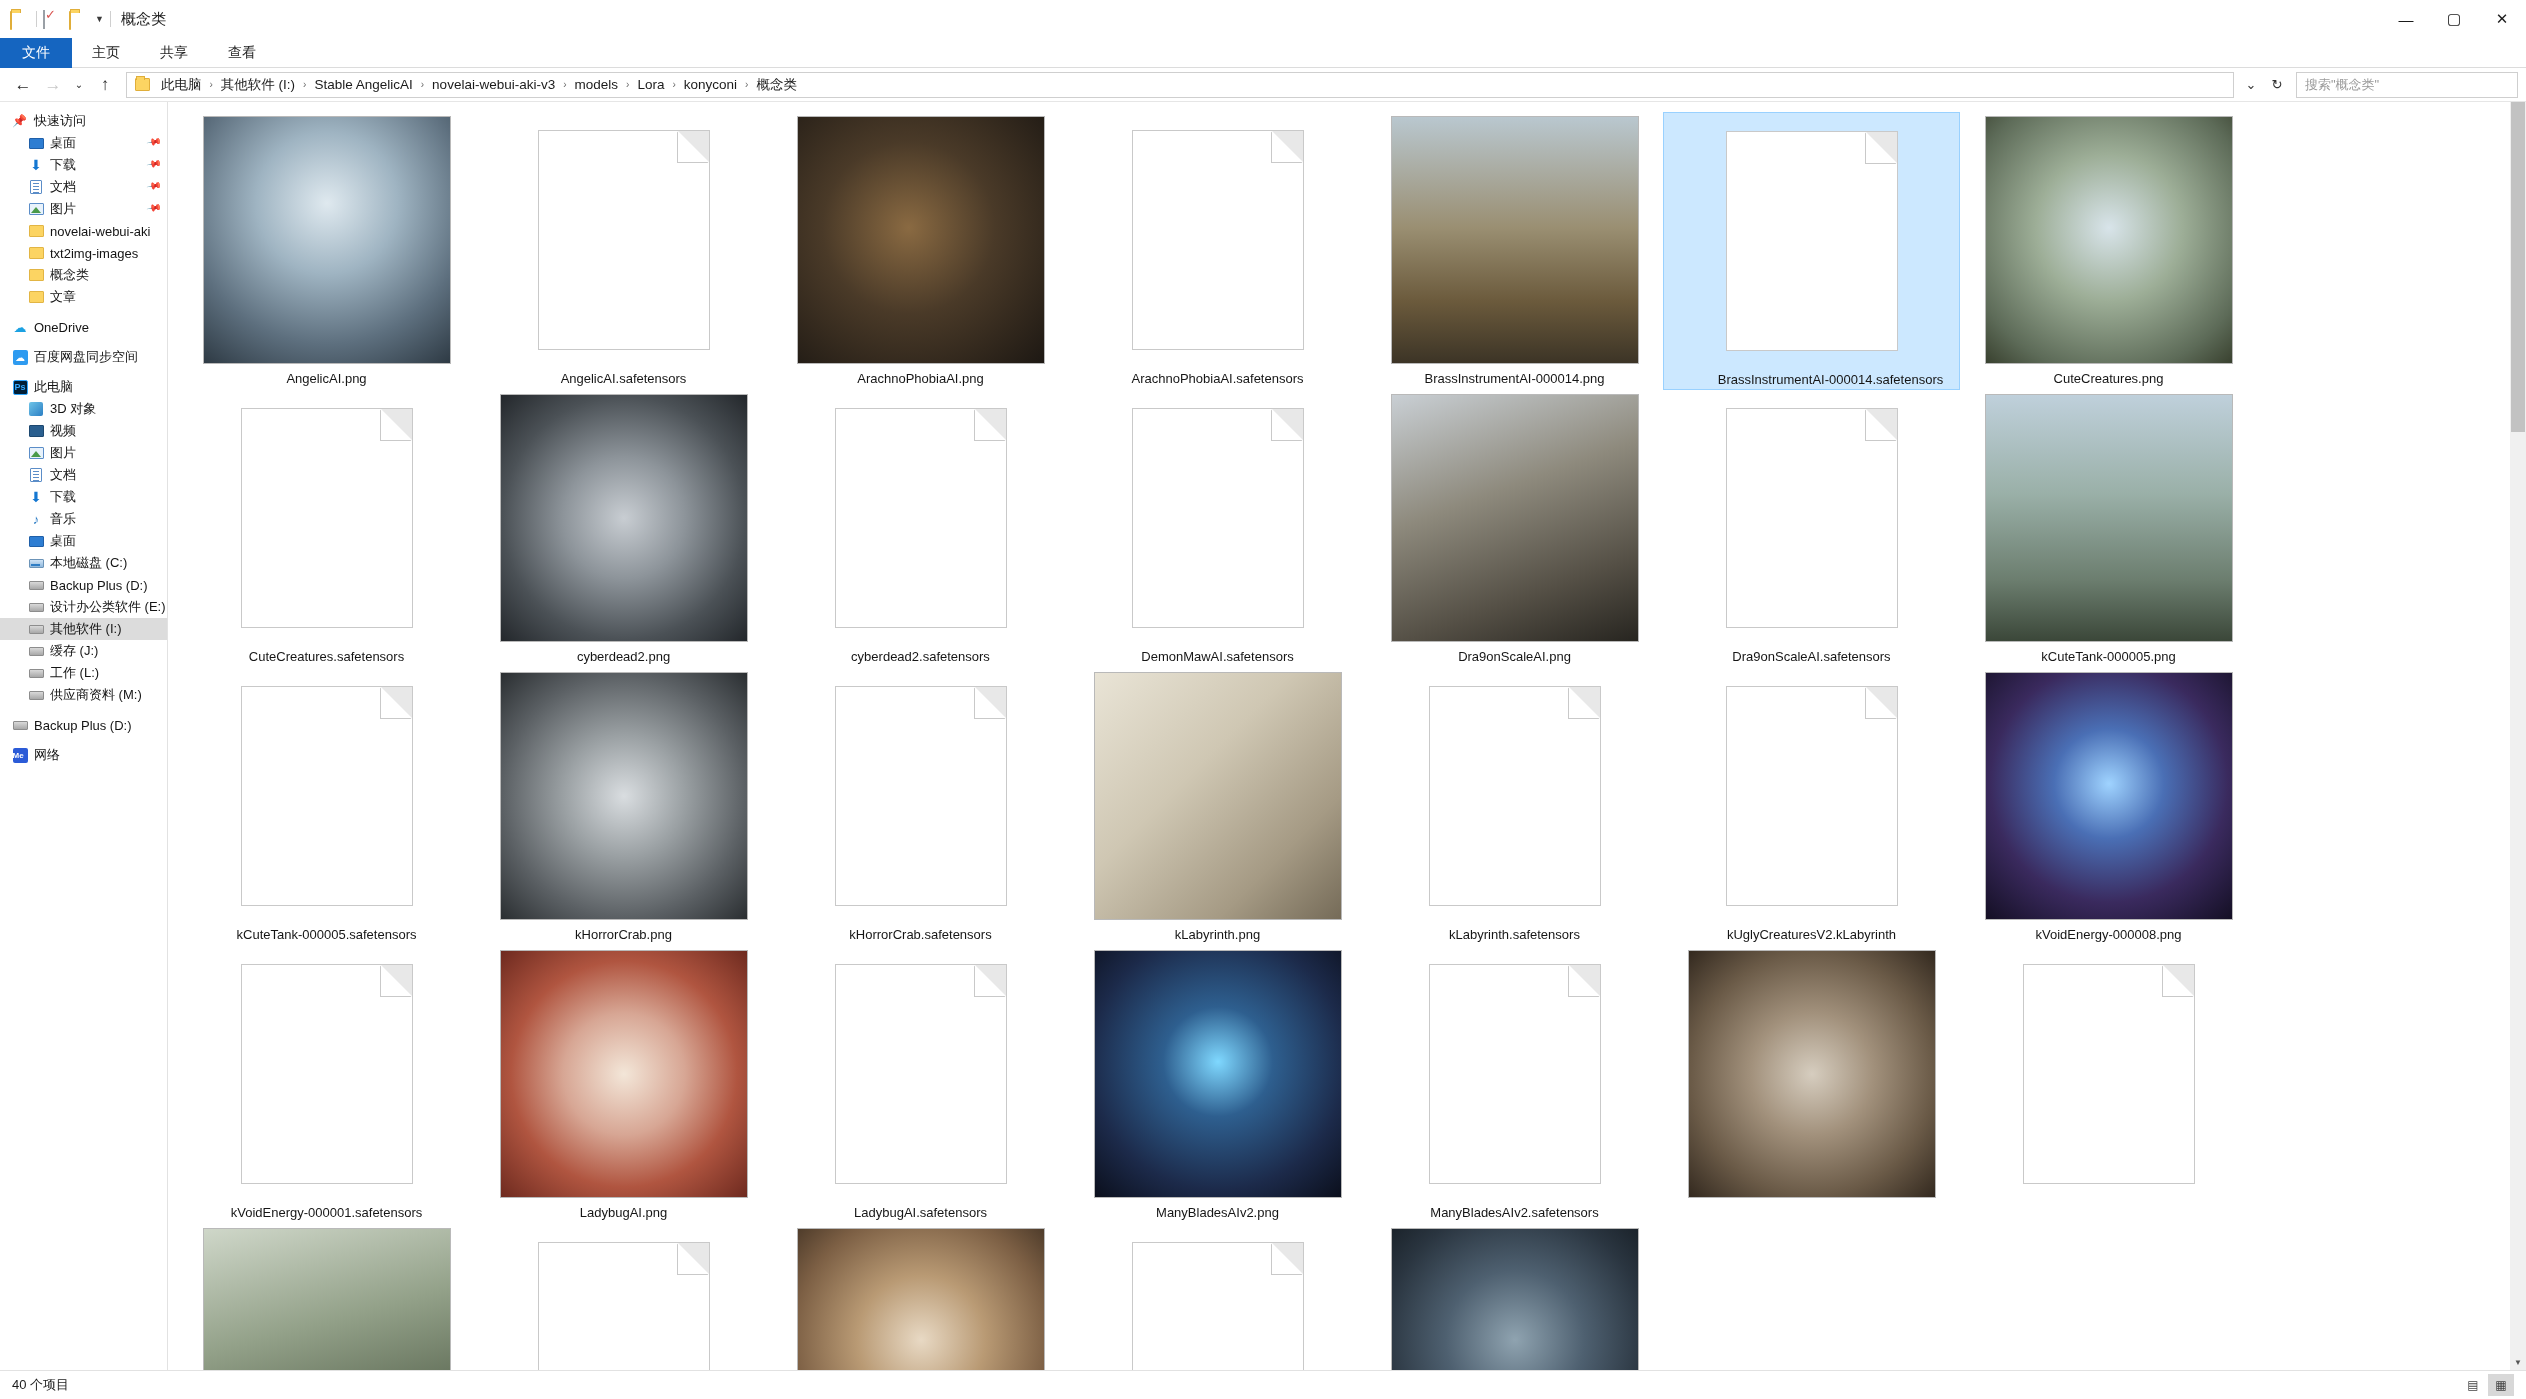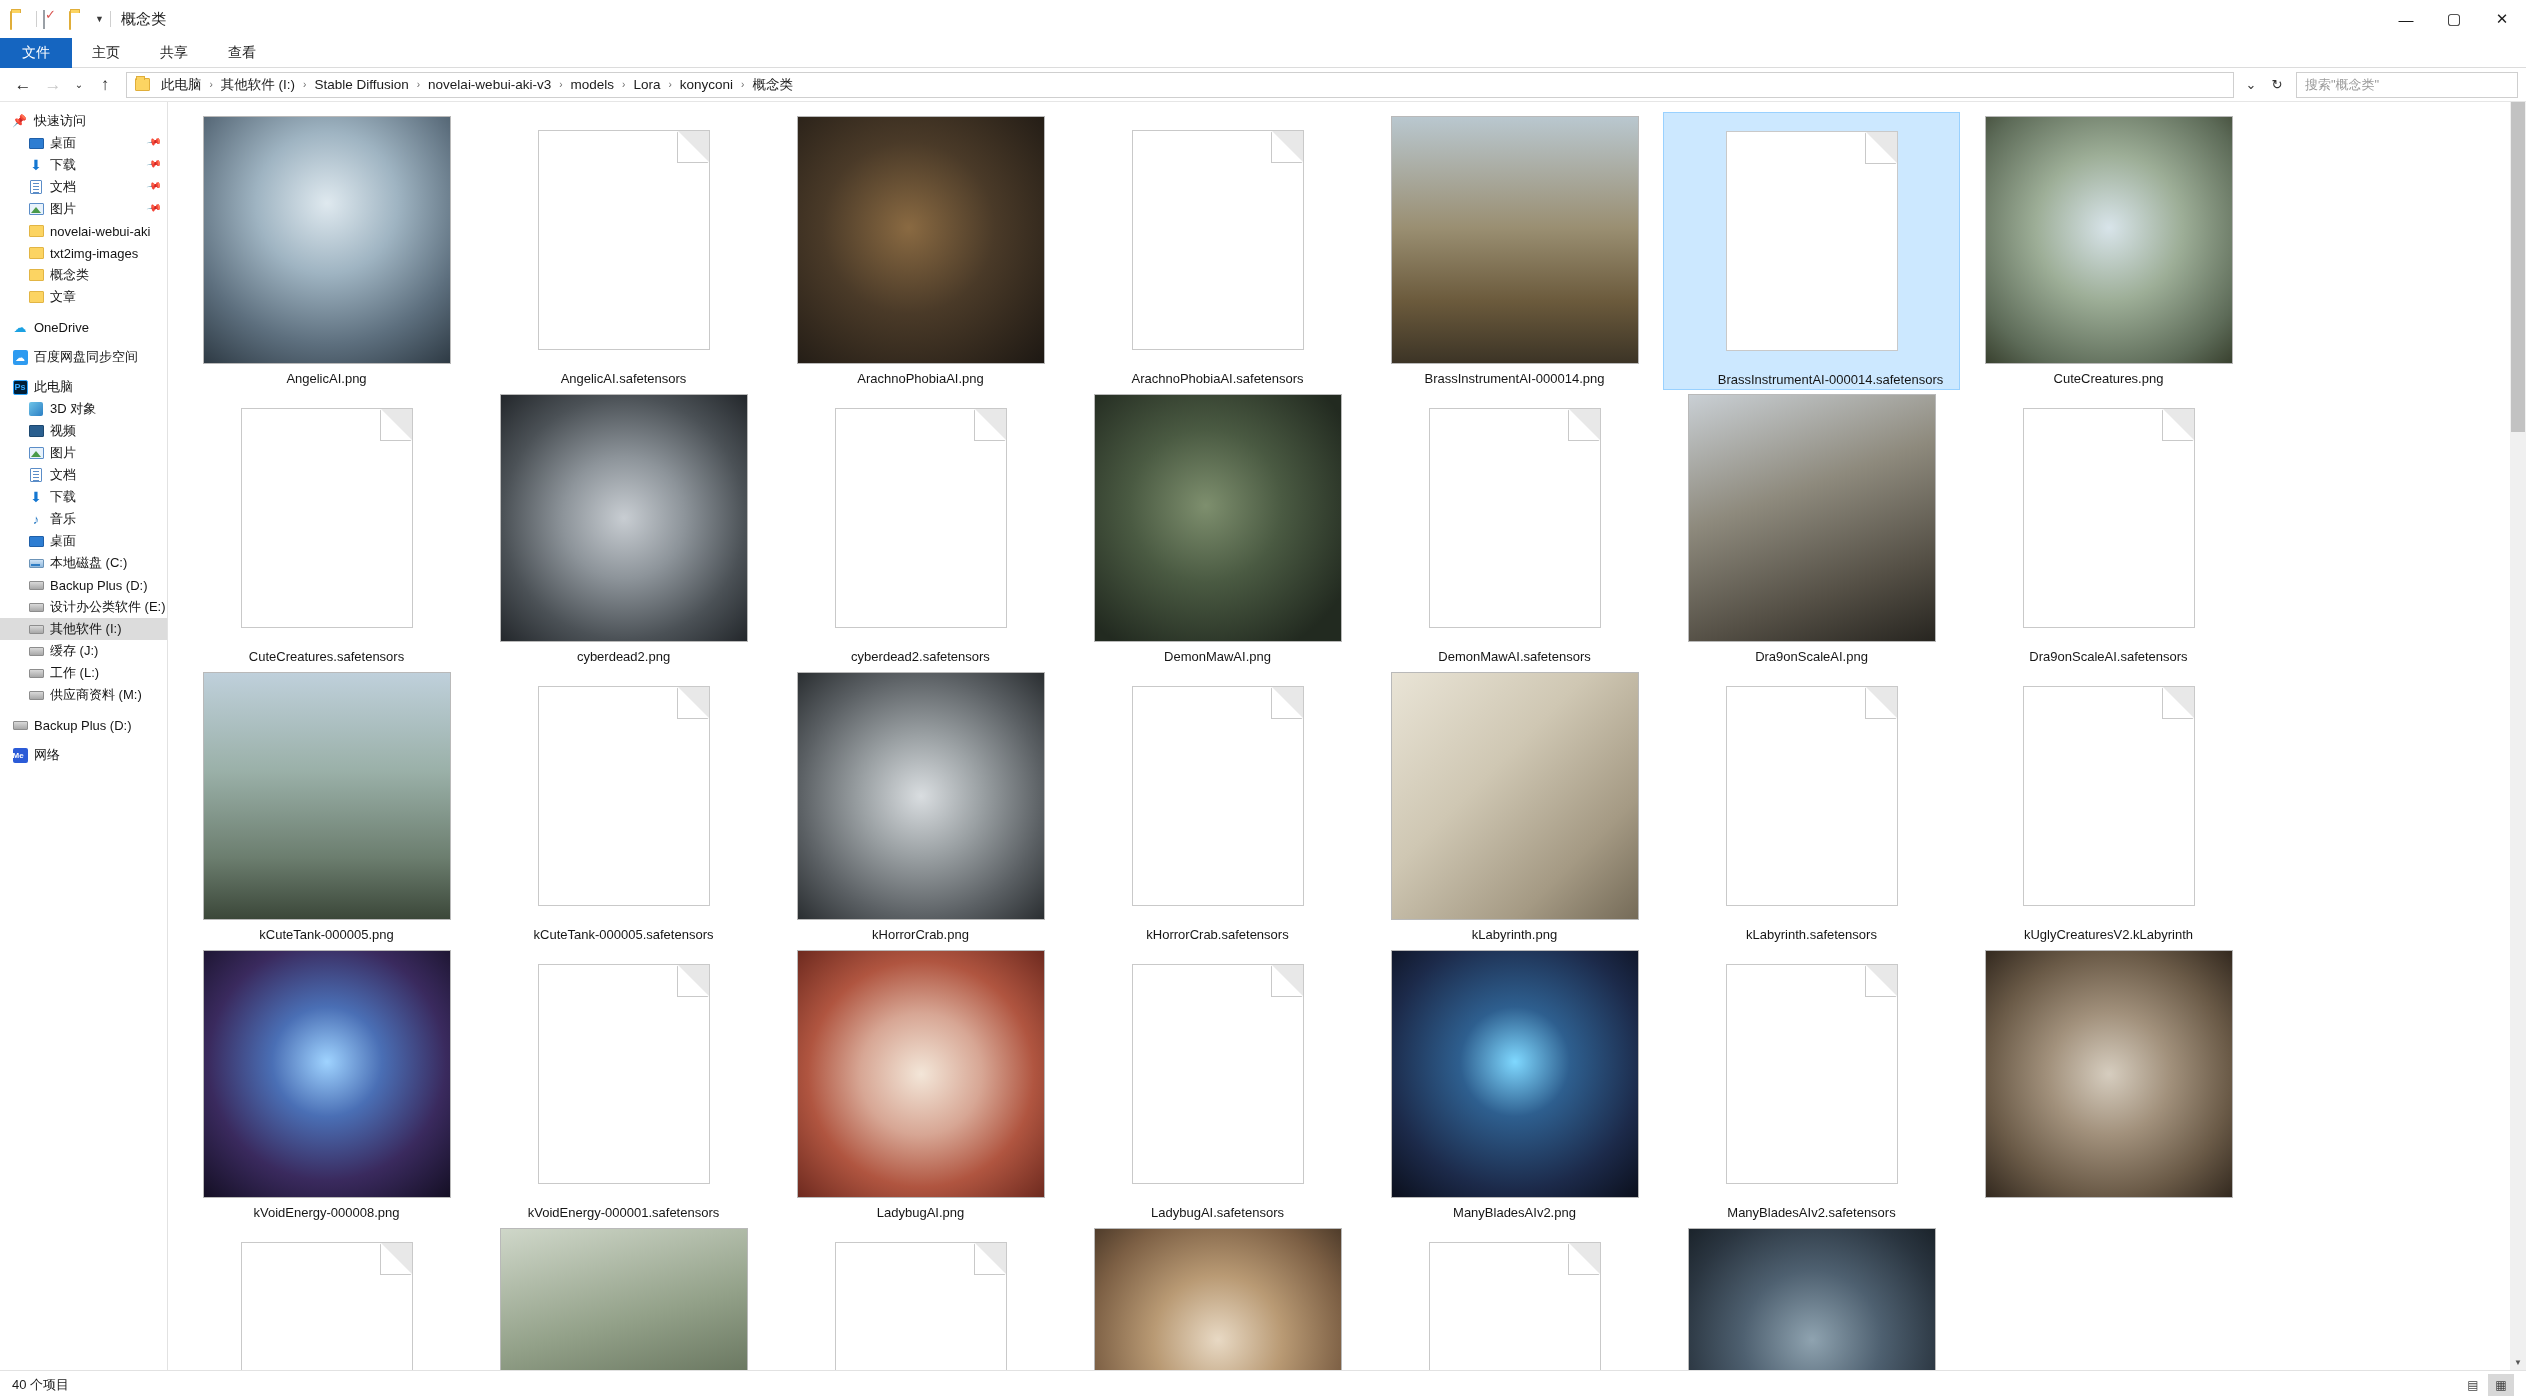--- a/index.html
+++ b/index.html
@@ -263,21 +263,21 @@
   <div class="nav-btn">←</div>
   <div class="nav-btn disabled">→</div>
   <div class="nav-btn small">⌄</div>
   <div class="nav-btn">↑</div>
   <div id="crumbwrap">
     <span class="crumb-folder"></span>
     <span class="crumb">此电脑</span>
     <span class="crumb-sep">›</span>
     <span class="crumb">其他软件 (I:)</span>
     <span class="crumb-sep">›</span>
-    <span class="crumb">Stable Diffusion</span>
+    <span class="crumb">Stable AngelicAI</span>
     <span class="crumb-sep">›</span>
     <span class="crumb">novelai-webui-aki-v3</span>
     <span class="crumb-sep">›</span>
     <span class="crumb">models</span>
     <span class="crumb-sep">›</span>
     <span class="crumb">Lora</span>
     <span class="crumb-sep">›</span>
     <span class="crumb">konyconi</span>
     <span class="crumb-sep">›</span>
     <span class="crumb">概念类</span>
@@ -538,28 +538,20 @@
           <div class="cell-label">cyberdead2.png</div>
         </div>
         <div class="cell">
           <div class="thumb-wrap">
             <div class="file-thumb"></div>
           </div>
           <div class="cell-label">cyberdead2.safetensors</div>
         </div>
         <div class="cell">
           <div class="thumb-wrap">
-            <div class="img-thumb">
-              <div class="art" style="background: radial-gradient(circle at 45% 45%, rgb(126, 143, 110) 0%, rgb(74, 90, 66) 40%, rgb(34, 42, 32) 85%);"></div>
-            </div>
-          </div>
-          <div class="cell-label">DemonMawAI.png</div>
-        </div>
-        <div class="cell">
-          <div class="thumb-wrap">
             <div class="file-thumb"></div>
           </div>
           <div class="cell-label">DemonMawAI.safetensors</div>
         </div>
         <div class="cell">
           <div class="thumb-wrap">
             <div class="img-thumb">
               <div class="art" style="background: linear-gradient(160deg, rgb(201, 207, 212) 0%, rgb(142, 138, 125) 40%, rgb(84, 79, 69) 75%, rgb(39, 37, 32) 100%);"></div>
             </div>
           </div>

